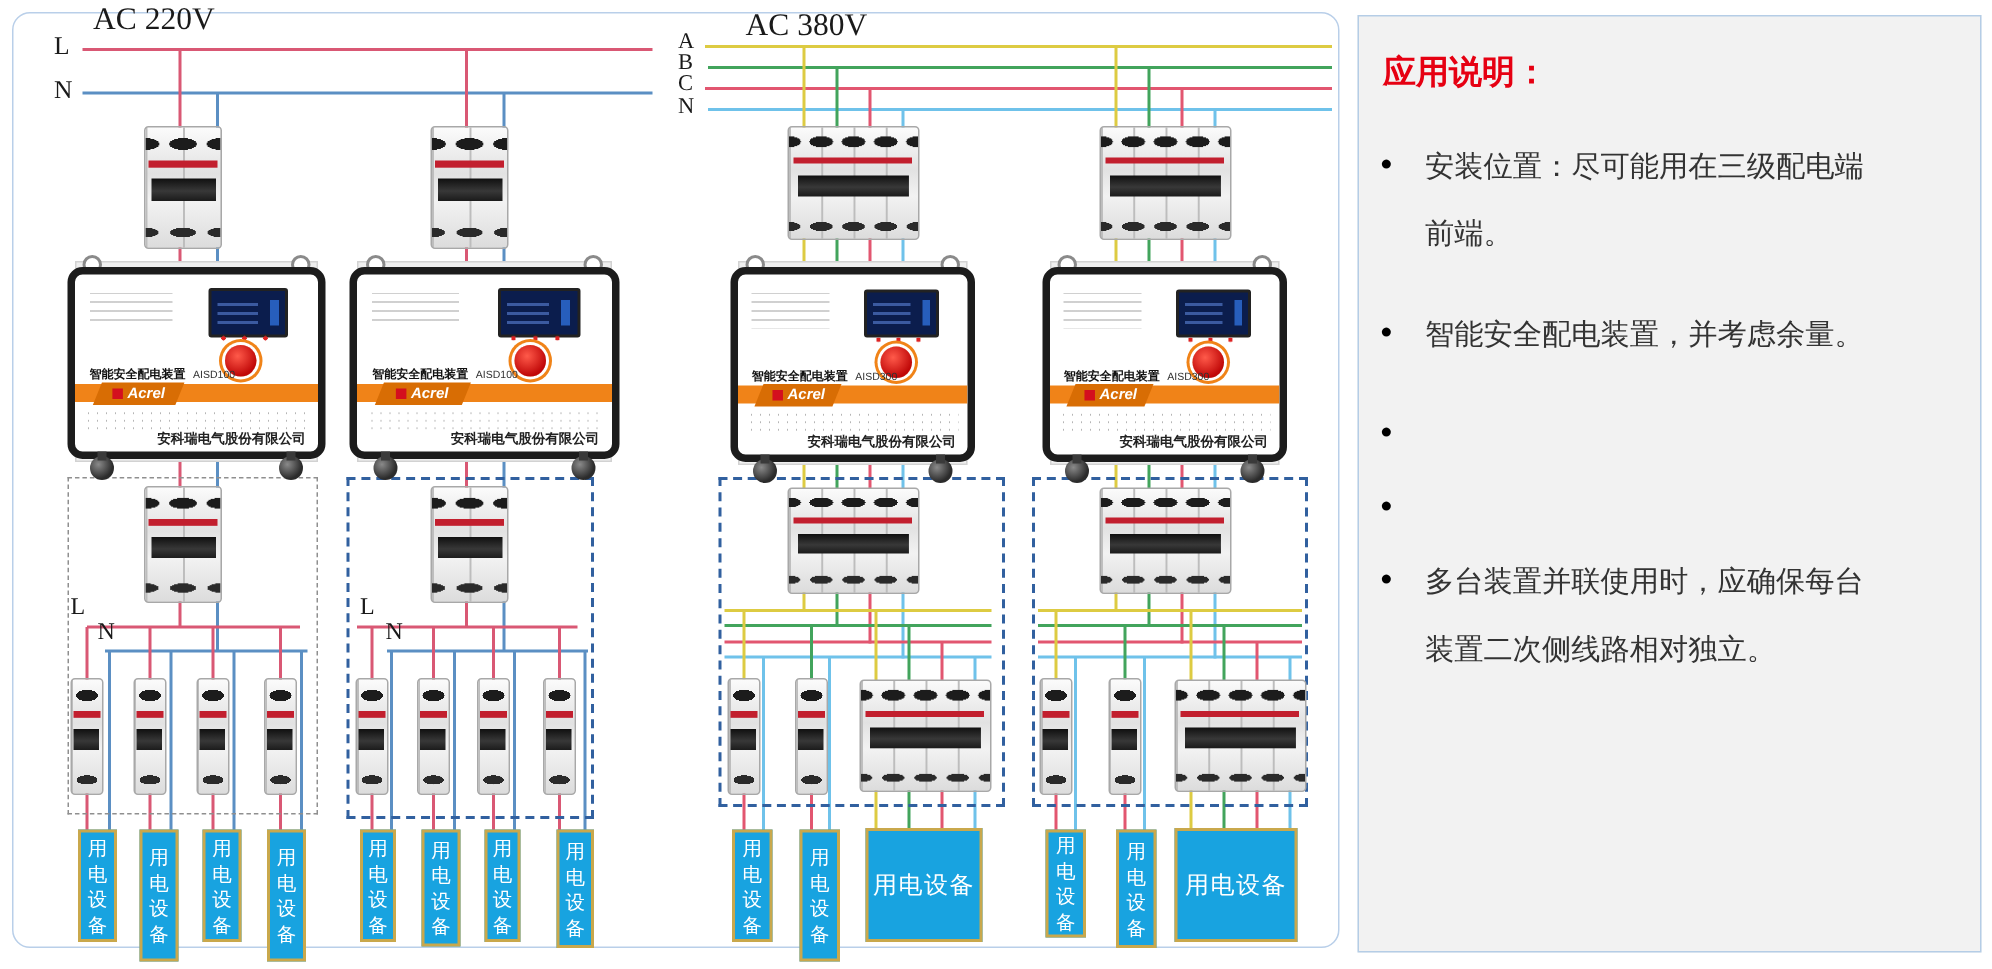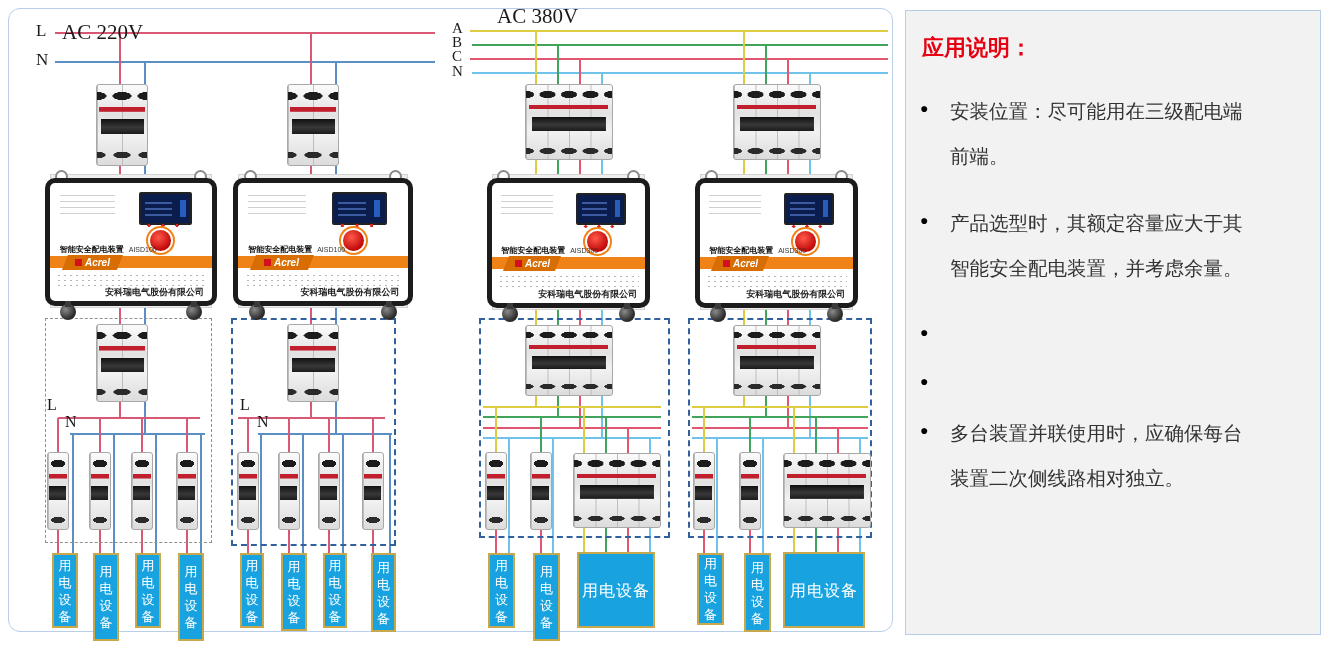--- a/index.html
+++ b/index.html
@@ -374,21 +374,21 @@
   <div class="load" style="left:697px;top:553px;width:27px;height:72px">
       <span class="vt">用电设备</span>
     </div>
   <div class="load" style="left:744px;top:553px;width:27px;height:79px">
       <span class="vt">用电设备</span>
     </div>
   <div class="load big" style="left:783px;top:552px;width:82px;height:76px">
       <span class="vt">用电设备</span>
     </div>
 
-  <span class="sl t" style="left:62px;top:20px">AC 220V</span>
+  <span class="sl t" style="left:62px;top:0">AC 220V</span>
   <span class="sl t" style="left:497px;top:4px">AC 380V</span>
   <span class="sl" style="left:36px;top:21px">L</span>
   <span class="sl" style="left:36px;top:50px">N</span>
   <span class="sl s" style="left:452px;top:20px">A</span>
   <span class="sl s" style="left:452px;top:34px">B</span>
   <span class="sl s" style="left:452px;top:48px">C</span>
   <span class="sl s" style="left:452px;top:63px">N</span>
   <span class="sl m" style="left:47px;top:396px">L</span>
   <span class="sl m" style="left:65px;top:413px">N</span>
   <span class="sl m" style="left:240px;top:396px">L</span>
@@ -399,21 +399,20 @@
     <div class="note">
       <span class="ndot">●</span>
       <div class="nlines">
           <div class="nline">安装位置：尽可能用在三级配电端</div>
           <div class="nline">前端。</div>
         </div>
     </div>
     <div class="note">
       <span class="ndot">●</span>
       <div class="nlines">
-          <div class="nline">产品选型时，其额定容量应大于其</div>
           <div class="nline">智能安全配电装置，并考虑余量。</div>
         </div>
     </div>
     <div class="note">
       <span class="ndot">●</span>
     </div>
     <div class="note">
       <span class="ndot">●</span>
     </div>
     <div class="note">

